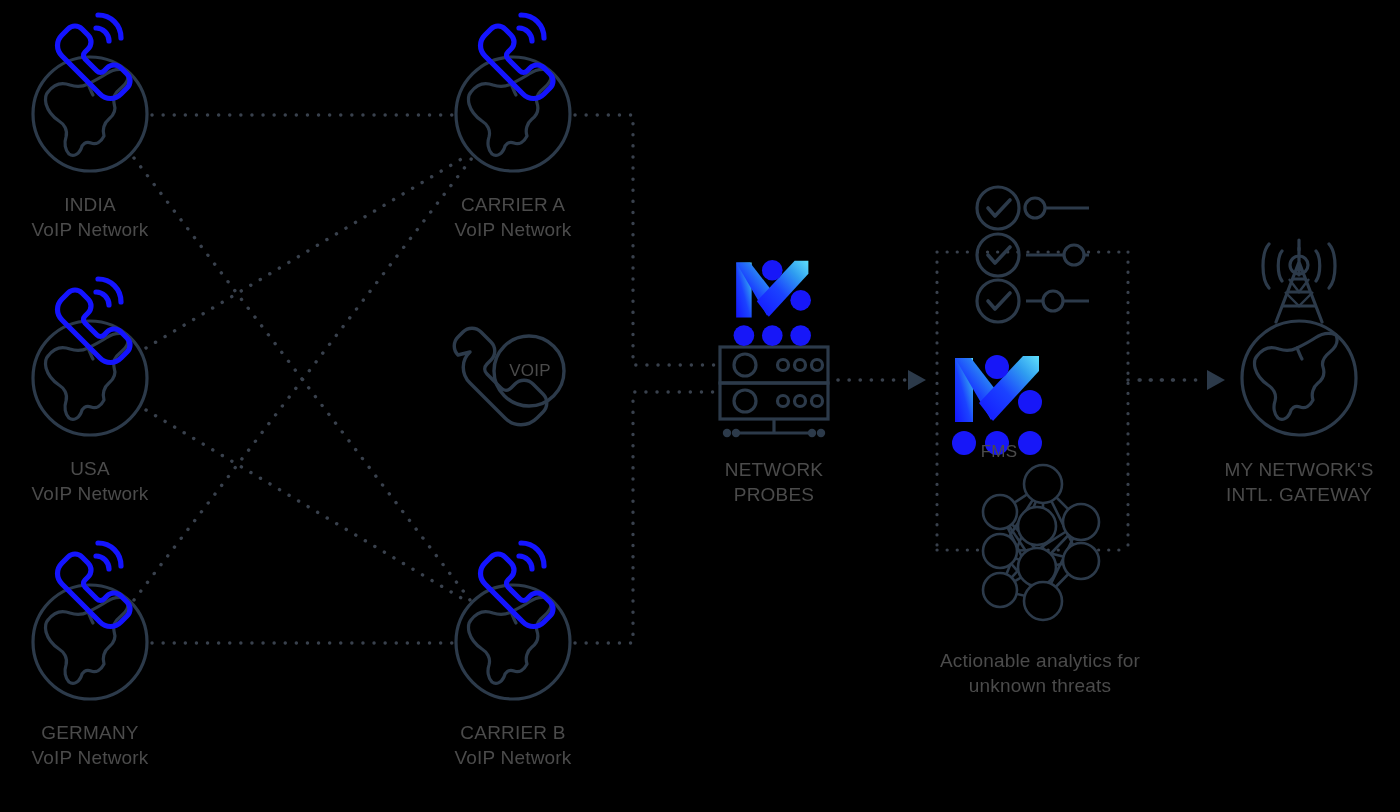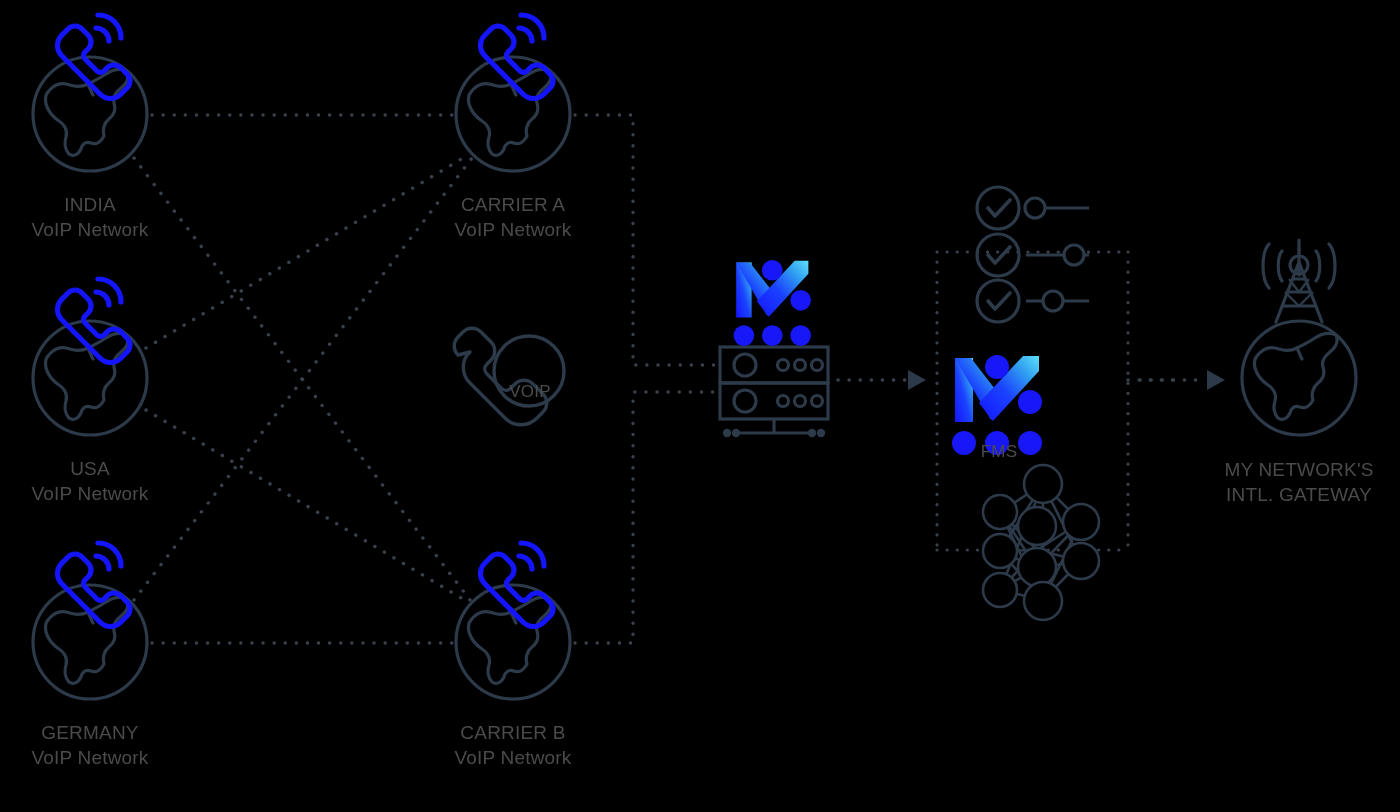--- a/index.html
+++ b/index.html
@@ -230,23 +230,27 @@
   <div class="lbl node-lbl" style="left:-40px;top:456px;">USA
 VoIP Network</div>
   <div class="lbl node-lbl" style="left:-40px;top:720px;">GERMANY
 VoIP Network</div>
 
   <div class="lbl node-lbl" style="left:383px;top:192px;text-align:center;">CARRIER A
 VoIP Network</div>
   <div class="lbl node-lbl" style="left:383px;top:720px;">CARRIER B
 VoIP Network</div>
 
-  <div class="lbl" style="left:503px;top:360px;width:54px;font-size:17px;color:#4b4b4b;margin-top:21px;">VOIP</div>
-
+  <div class="lbl" style="left:503px;top:360px;width:54px;font-size:17px;color:#4b4b4b;">VOIP</div>
+
+  <div class="lbl node-lbl" style="left:644px;top:457px;">NETWORK
+PROBES</div>
 
 
   <div class="lbl fms-lbl" style="left:969px;top:441px;width:60px;">FMS</div>
 
+  <div class="lbl" style="left:890px;top:648px;width:300px;">Actionable analytics for
+unknown threats</div>
 
   <div class="lbl node-lbl" style="left:1169px;top:457px;">MY NETWORK'S
 INTL. GATEWAY</div>
 
 </div>
 
 </body></html>

